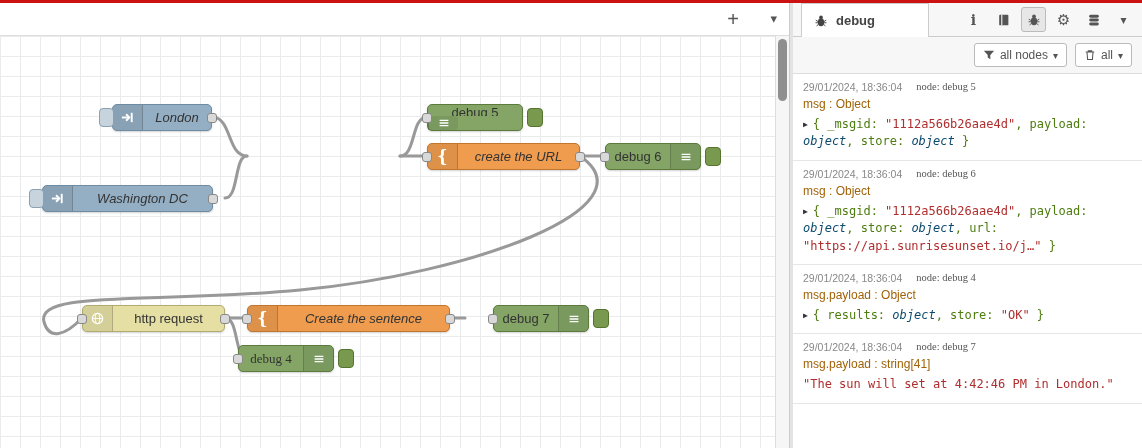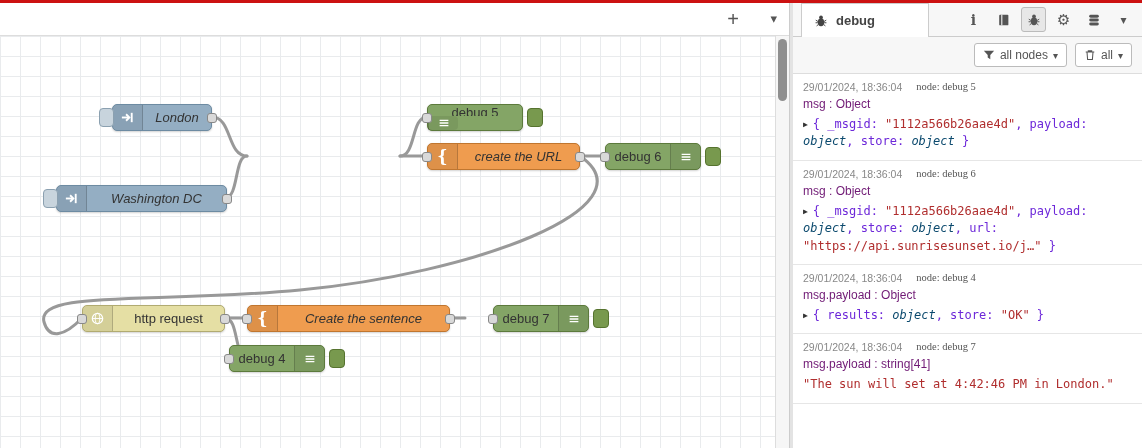--- a/index.html
+++ b/index.html
@@ -73,26 +73,26 @@
                 display:flex; align-items:center; justify-content:flex-end; gap:8px; padding-right:10px; }
   .tbtn { display:flex; align-items:center; gap:5px; border:1px solid #bbb; background:#fff; border-radius:3px;
           padding:4px 8px; font-size:12px; color:#555; cursor:pointer; }
   .tbtn .chev-glyph { font-size:10px; }
 
   
   .msg-list { position:absolute; left:0; top:71px; right:0; bottom:0; background:#fff; overflow:hidden; }
   .msg { padding:7px 22px 9px 10px; border-bottom:1px solid #e6e6e6; }
   .msg-meta { font-size:10.5px; color:#888; display:flex; gap:14px; }
   .msg-meta .mnode { color:#555;font-family:Liberation Serif, serif; }
-  .msg-prop { font-size:12px; color:#701a75; margin-top:4px; }
+  .msg-prop { font-size:12px; color:#a16207; margin-top:4px; }
   .msg-content { font-family:"DejaVu Sans Mono", monospace; font-size:12px; color:#222; margin-top:5px; line-height:1.45; word-break:break-word; }
   .expand-caret { font-size:8px; color:#333; margin-right:5px; vertical-align:1px; }
   .s-string { color:#b02e2e; }
   .s-type { font-style:italic; color:#0c4a6e; }
-  .s-plain { color:#6d28d9; }
+  .s-plain { color:#4d7c0f; }
 </style>
 </head>
 <body>
 
 <div class="app">
   <div class="top-accent"></div>
 
   <div class="tabbar">
     <div class="plus">+</div>
     <div class="chev">▾</div>
@@ -117,21 +117,21 @@
         <svg width="15" height="15" viewBox="0 0 16 16">
             <path d="M2 8 h7" stroke="#fff" stroke-width="2" fill="none"></path>
             <path d="M6.5 4.5 L10 8 L6.5 11.5" fill="none" stroke="#fff" stroke-width="2"></path>
             <path d="M12.5 3 v10" stroke="#fff" stroke-width="2"></path>
           </svg>
       </span>
       <span class="label italic">London</span>
       <span class="port port-right"></span>
     </div>
 
-    <div class="node n-inject" style="left:56px; top:149px; width:171px;">
+    <div class="node n-inject" style="left:42px; top:149px; width:171px;">
       <span class="nbtn nbtn-left"></span>
       <span class="icon-region icon-left">
         <svg width="15" height="15" viewBox="0 0 16 16">
             <path d="M2 8 h7" stroke="#fff" stroke-width="2" fill="none"></path>
             <path d="M6.5 4.5 L10 8 L6.5 11.5" fill="none" stroke="#fff" stroke-width="2"></path>
             <path d="M12.5 3 v10" stroke="#fff" stroke-width="2"></path>
           </svg>
       </span>
       <span class="label italic">Washington DC</span>
       <span class="port port-right"></span>
@@ -195,21 +195,21 @@
       <span class="port port-left"></span>
       <span class="label">debug 7</span>
       <span class="icon-region icon-right">
         <svg width="14" height="14" viewBox="0 0 16 16">
             <path d="M3 5 h10 M3 8 h10 M3 11 h10" stroke="#fff" stroke-width="1.7"></path>
           </svg>
       </span>
       <span class="nbtn nbtn-right"></span>
     </div>
 
-    <div class="node n-debug" style="left:229px; top:309px; width:96px;">
+    <div class="node n-debug" style="left:238px; top:309px; width:96px;font-family:Liberation Serif, serif;">
       <span class="port port-left"></span>
       <span class="label">debug 4</span>
       <span class="icon-region icon-right">
         <svg width="14" height="14" viewBox="0 0 16 16">
             <path d="M3 5 h10 M3 8 h10 M3 11 h10" stroke="#fff" stroke-width="1.7"></path>
           </svg>
       </span>
       <span class="nbtn nbtn-right"></span>
     </div>
   </div>

